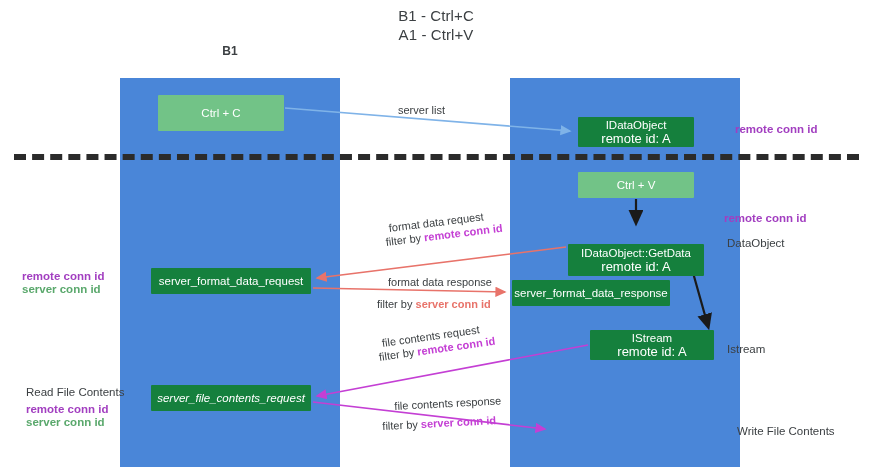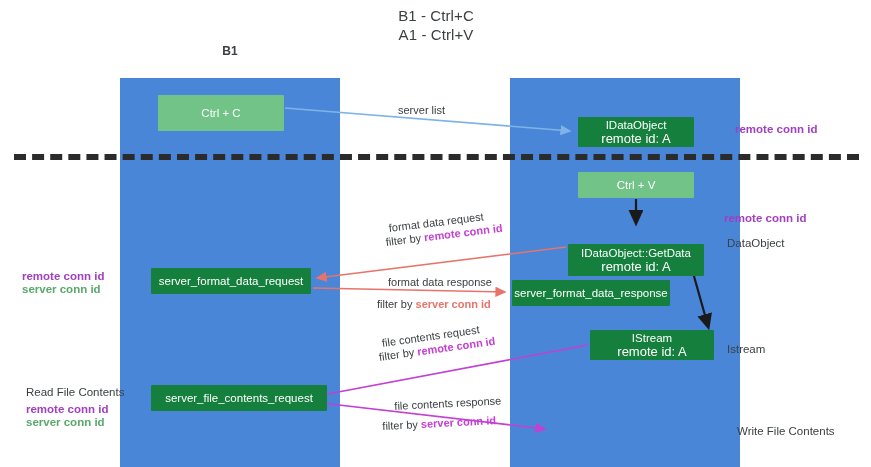--- a/index.html
+++ b/index.html
@@ -43,21 +43,21 @@
   .orange{background:#15803d;}
   .node .l2{font-size:13px;line-height:14px;}
 
   #n-ctrlc{left:158px;top:95px;width:126px;height:36px;}
   #n-idataobject{left:578px;top:117px;width:116px;height:30px;}
   #n-ctrlv{left:578px;top:172px;width:116px;height:26px;}
   #n-getdata{left:568px;top:228px;width:136px;height:32px;margin-top:16px;}
   #n-sfdreq{left:151px;top:268px;width:160px;height:26px;}
   #n-sfdres{left:512px;top:280px;width:158px;height:26px;}
   #n-istream{left:590px;top:330px;width:124px;height:30px;}
-  #n-sfcreq{left:151px;top:385px;width:176px;height:26px;}
+  #n-sfcreq{left:151px;top:385px;width:160px;height:26px;font-style:italic;}
   #n-sfcres{left:550px;top:417px;width:158px;height:26px;}
 
   
   #dashed{
     position:absolute;left:14px;top:154px;width:845px;height:0;
     border-top:6px dashed #2b2b2b;
   }
 
   
   .side{

